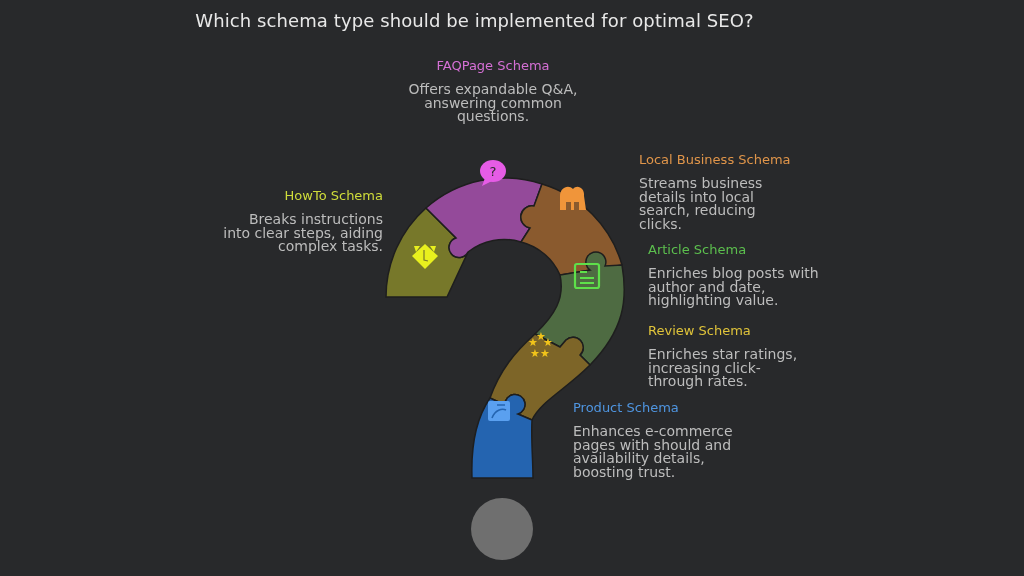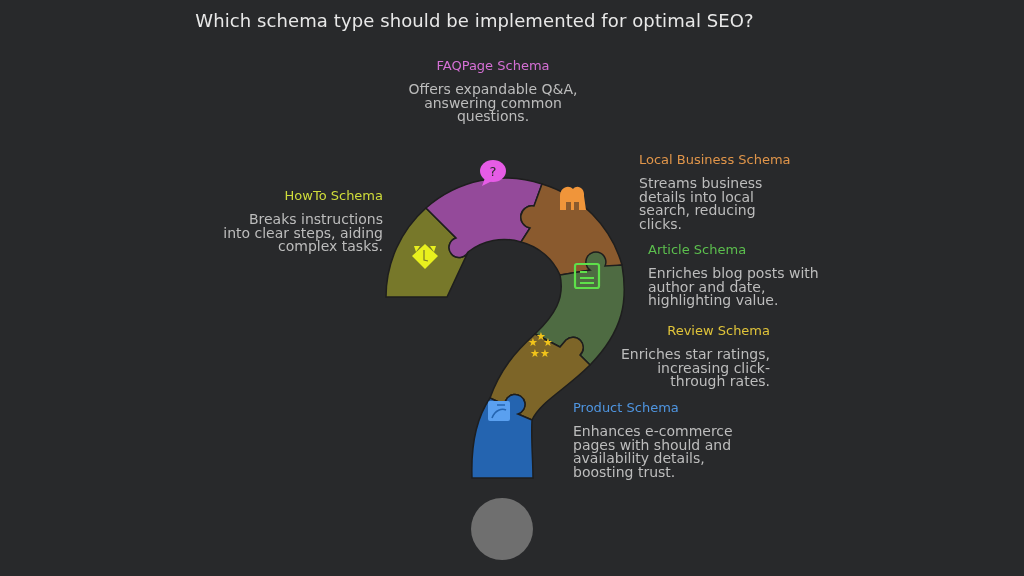--- a/index.html
+++ b/index.html
@@ -95,21 +95,21 @@
 <div class="block" style="left:639px; top:151px; width:160px;">
   <div class="h" style="color:#e0954a;">Local Business Schema</div>
   <div class="d">Streams business details into local search, reducing clicks.</div>
 </div>
 
 <div class="block" style="left:648px; top:241px; width:172px;">
   <div class="h" style="color:#5cbf4e;">Article Schema</div>
   <div class="d">Enriches blog posts with author and date, highlighting value.</div>
 </div>
 
-<div class="block" style="left:620px; top:322px; width:150px;text-align:right;">
+<div class="block" style="left:648px; top:322px; width:150px;">
   <div class="h" style="color:#e0c43a;">Review Schema</div>
   <div class="d">Enriches star ratings, increasing click-through rates.</div>
 </div>
 
 <div class="block" style="left:558px; top:399px; width:170px;margin-left:15px;">
   <div class="h" style="color:#4f95e0;">Product Schema</div>
   <div class="d">Enhances e-commerce pages with should and availability details, boosting trust.</div>
 </div>
 
 </body></html>

